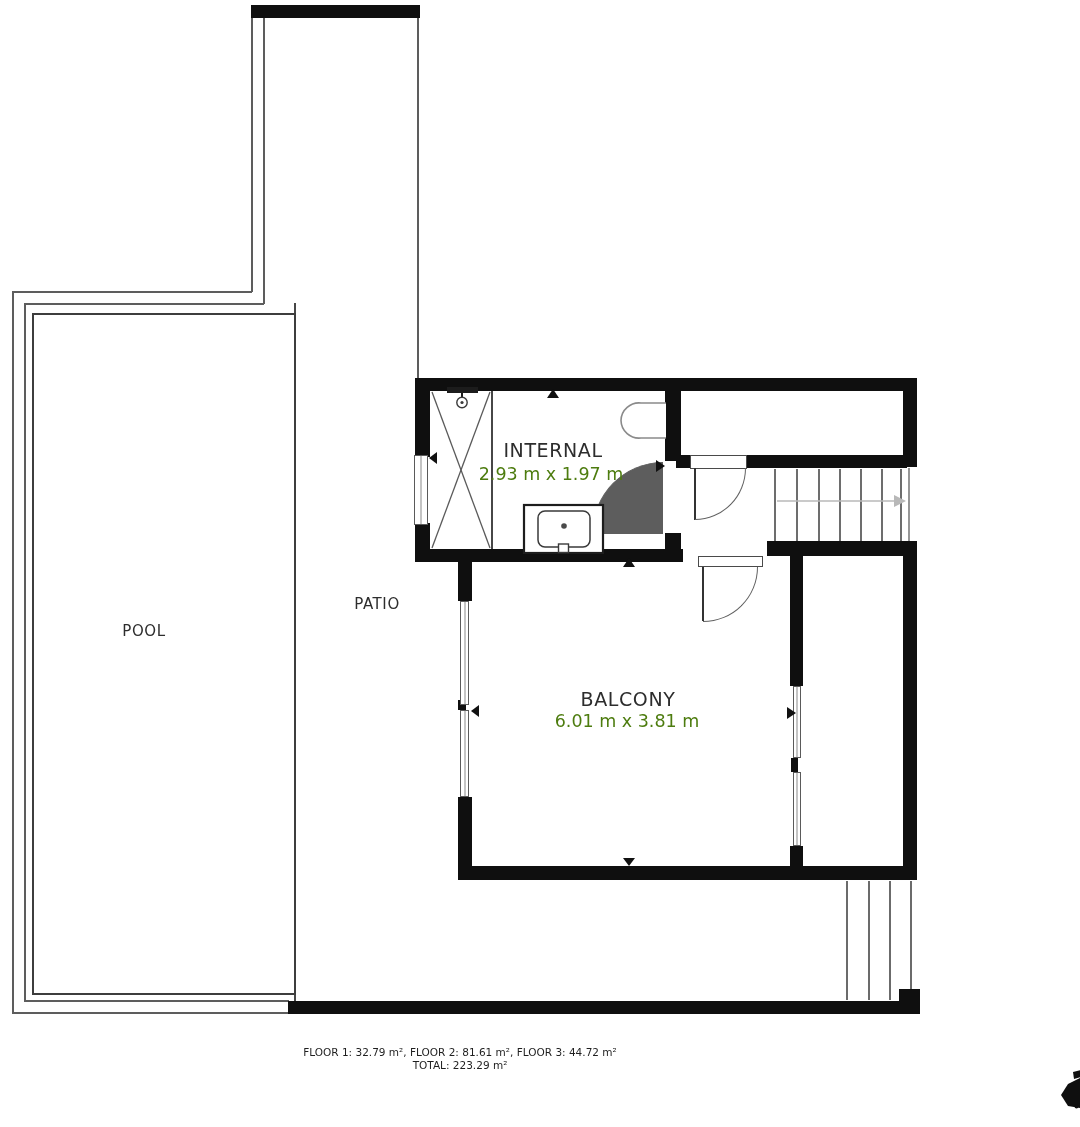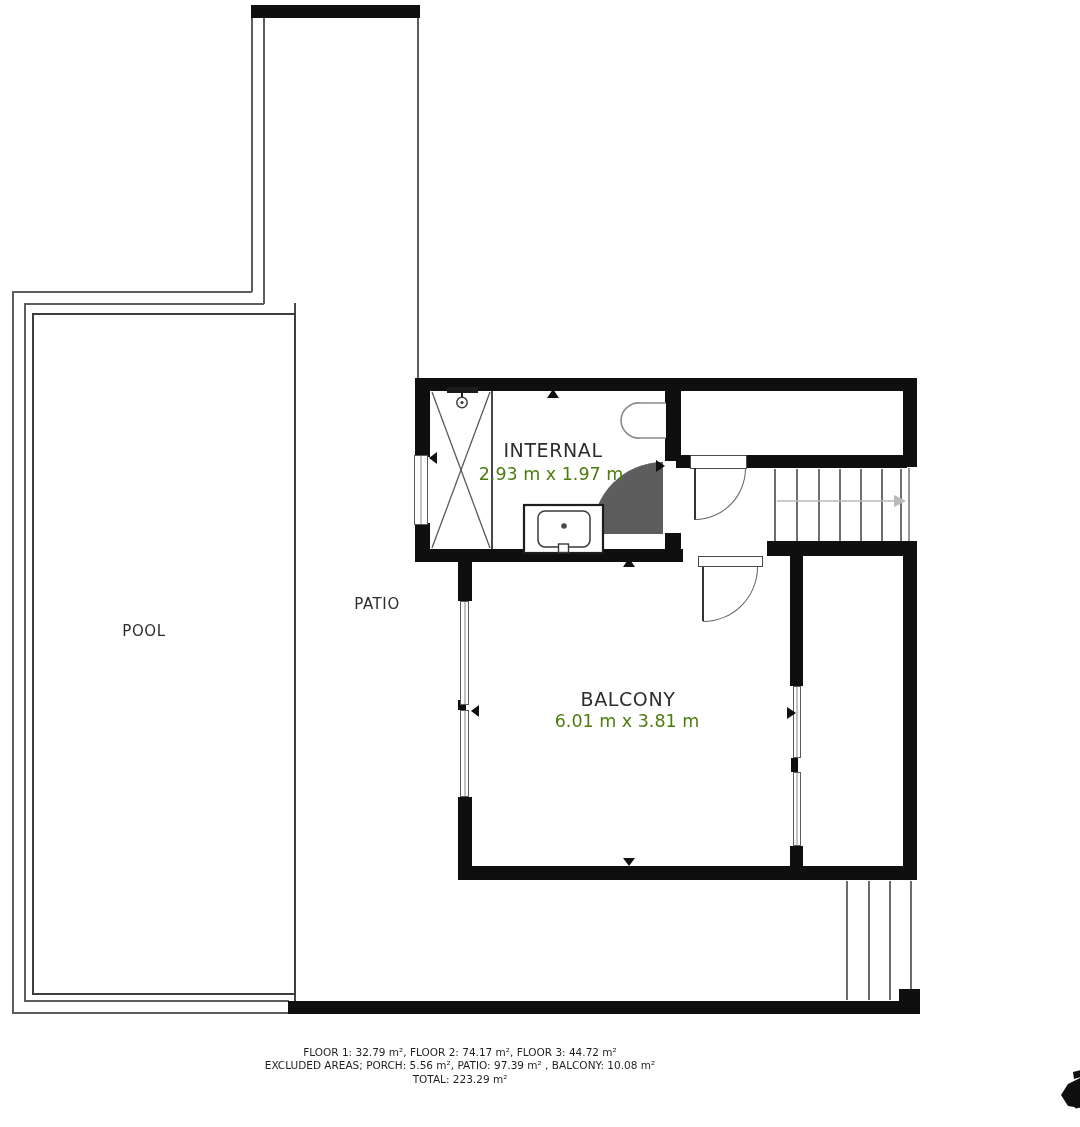--- a/index.html
+++ b/index.html
@@ -180,18 +180,17 @@
   </svg>
 
   <div class="room-label small-label" style="left:144px;top:631px;">POOL</div>
   <div class="room-label small-label" style="left:377px;top:604px;">PATIO</div>
   <div class="room-label" style="left:553px;top:450px;">INTERNAL</div>
   <div class="room-dims" style="left:551px;top:474px;">2.93 m x 1.97 m</div>
   <div class="room-label" style="left:628px;top:699px;">BALCONY</div>
   <div class="room-dims" style="left:627px;top:721px;">6.01 m x 3.81 m</div>
 
   <div class="footer">
-    <p>FLOOR 1: 32.79 m², FLOOR 2: 74.17 m², FLOOR 3: 44.72 m²</p>
-    <p>EXCLUDED AREAS; PORCH: 5.56 m², PATIO: 97.39 m² , BALCONY: 10.08 m²</p>
+    <p>FLOOR 1: 32.79 m², FLOOR 2: 81.61 m², FLOOR 3: 44.72 m²</p>
     <p>TOTAL: 223.29 m²</p>
   </div>
 
 </div>
 
 </body></html>

